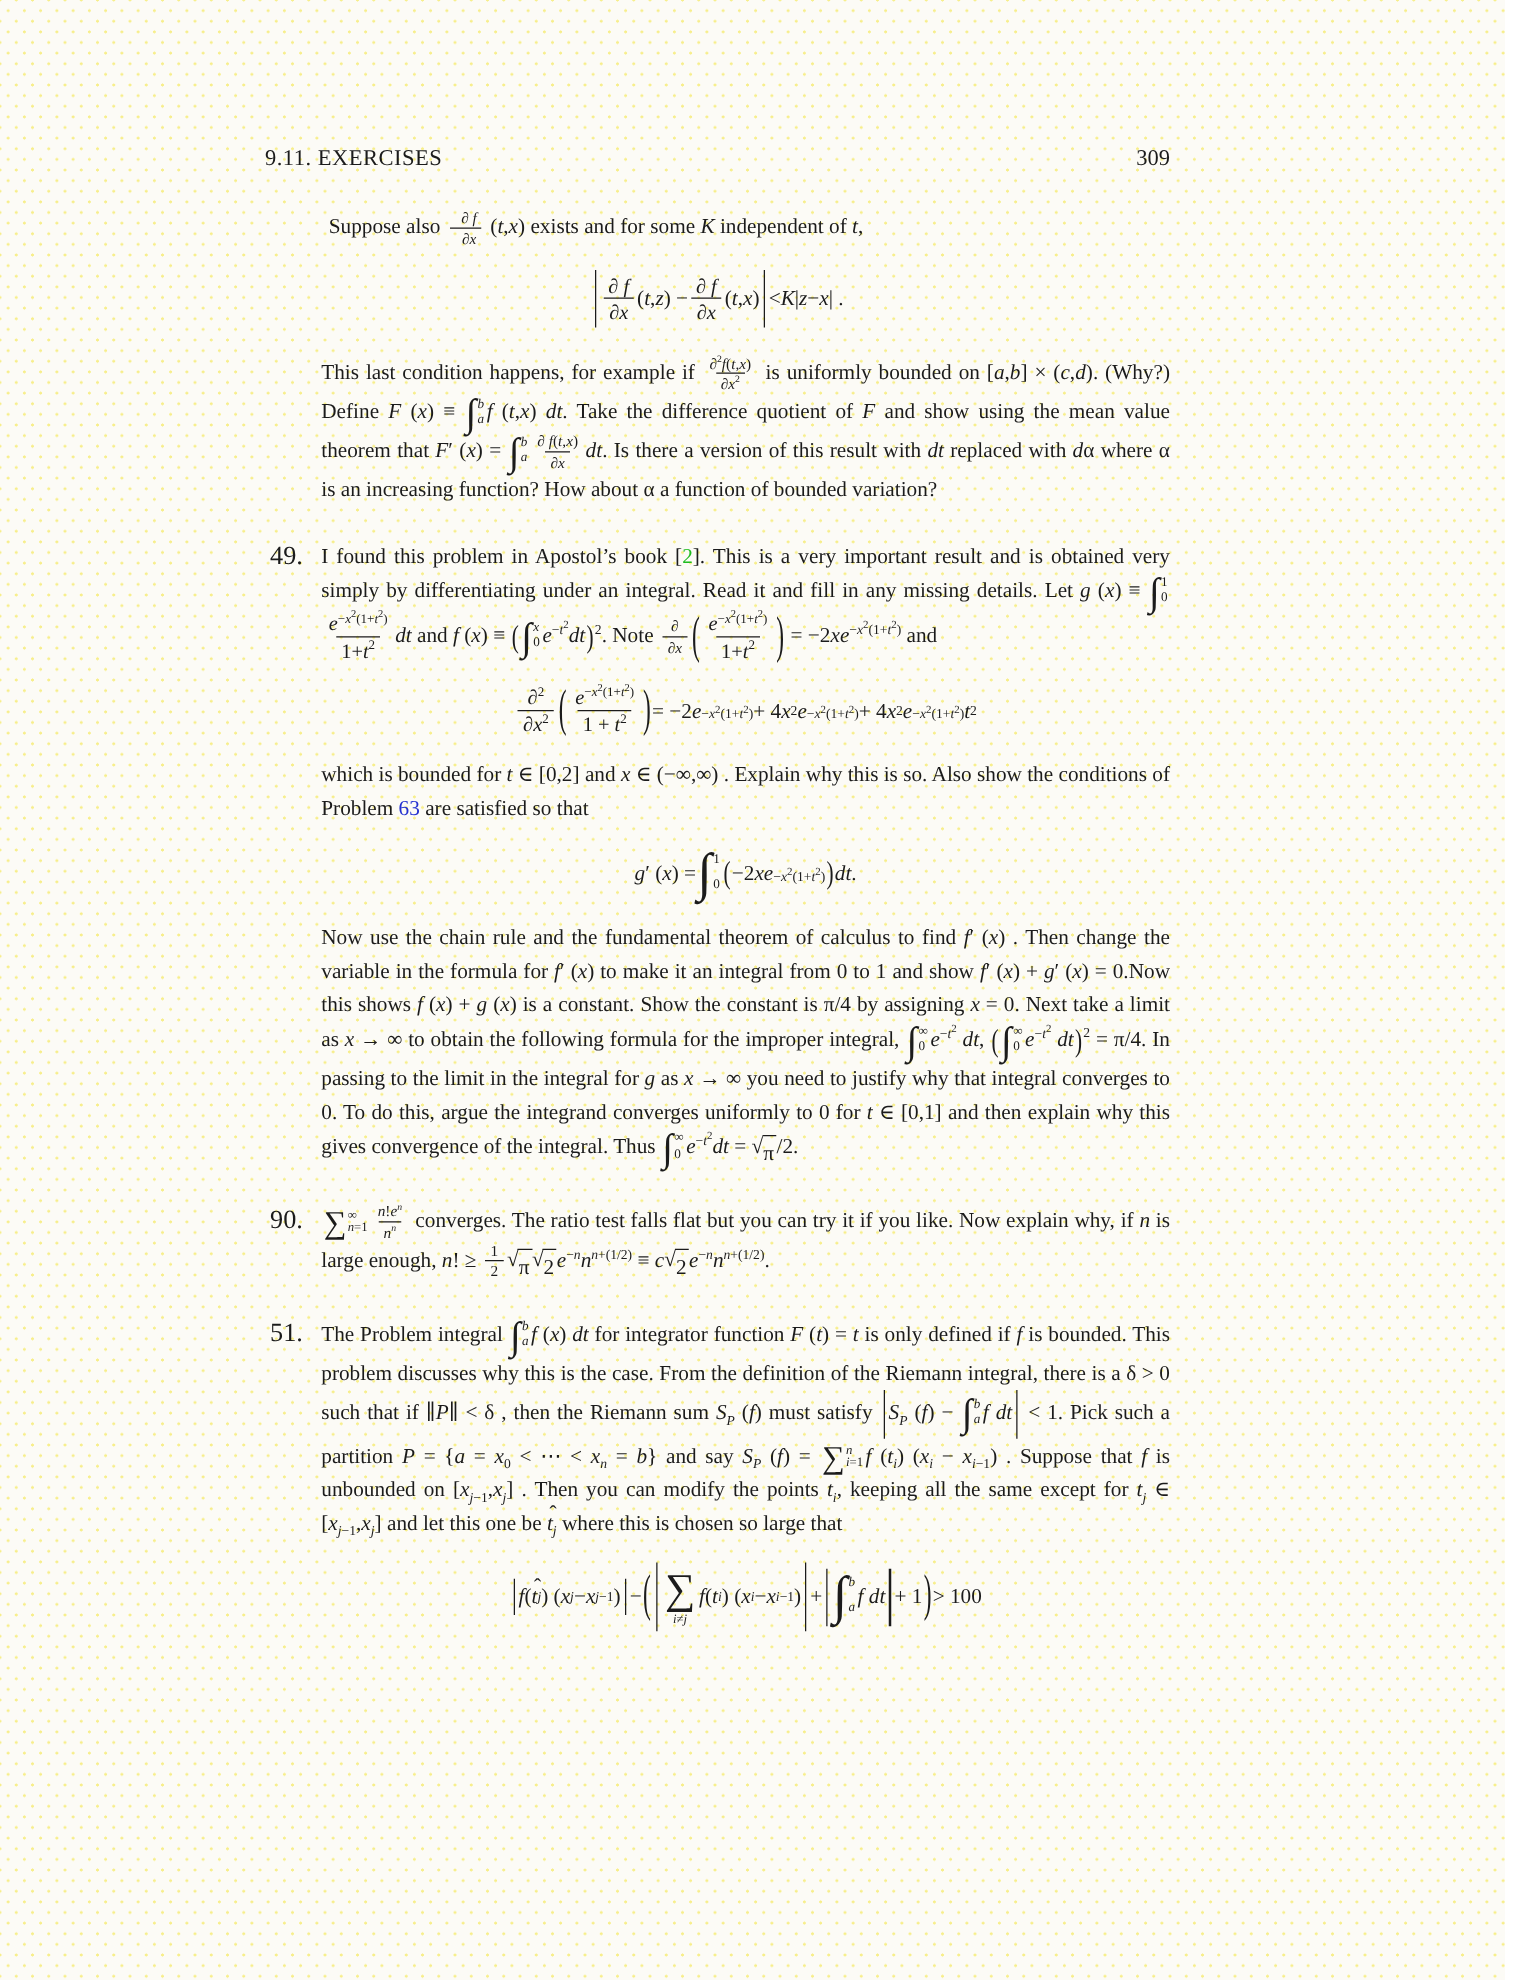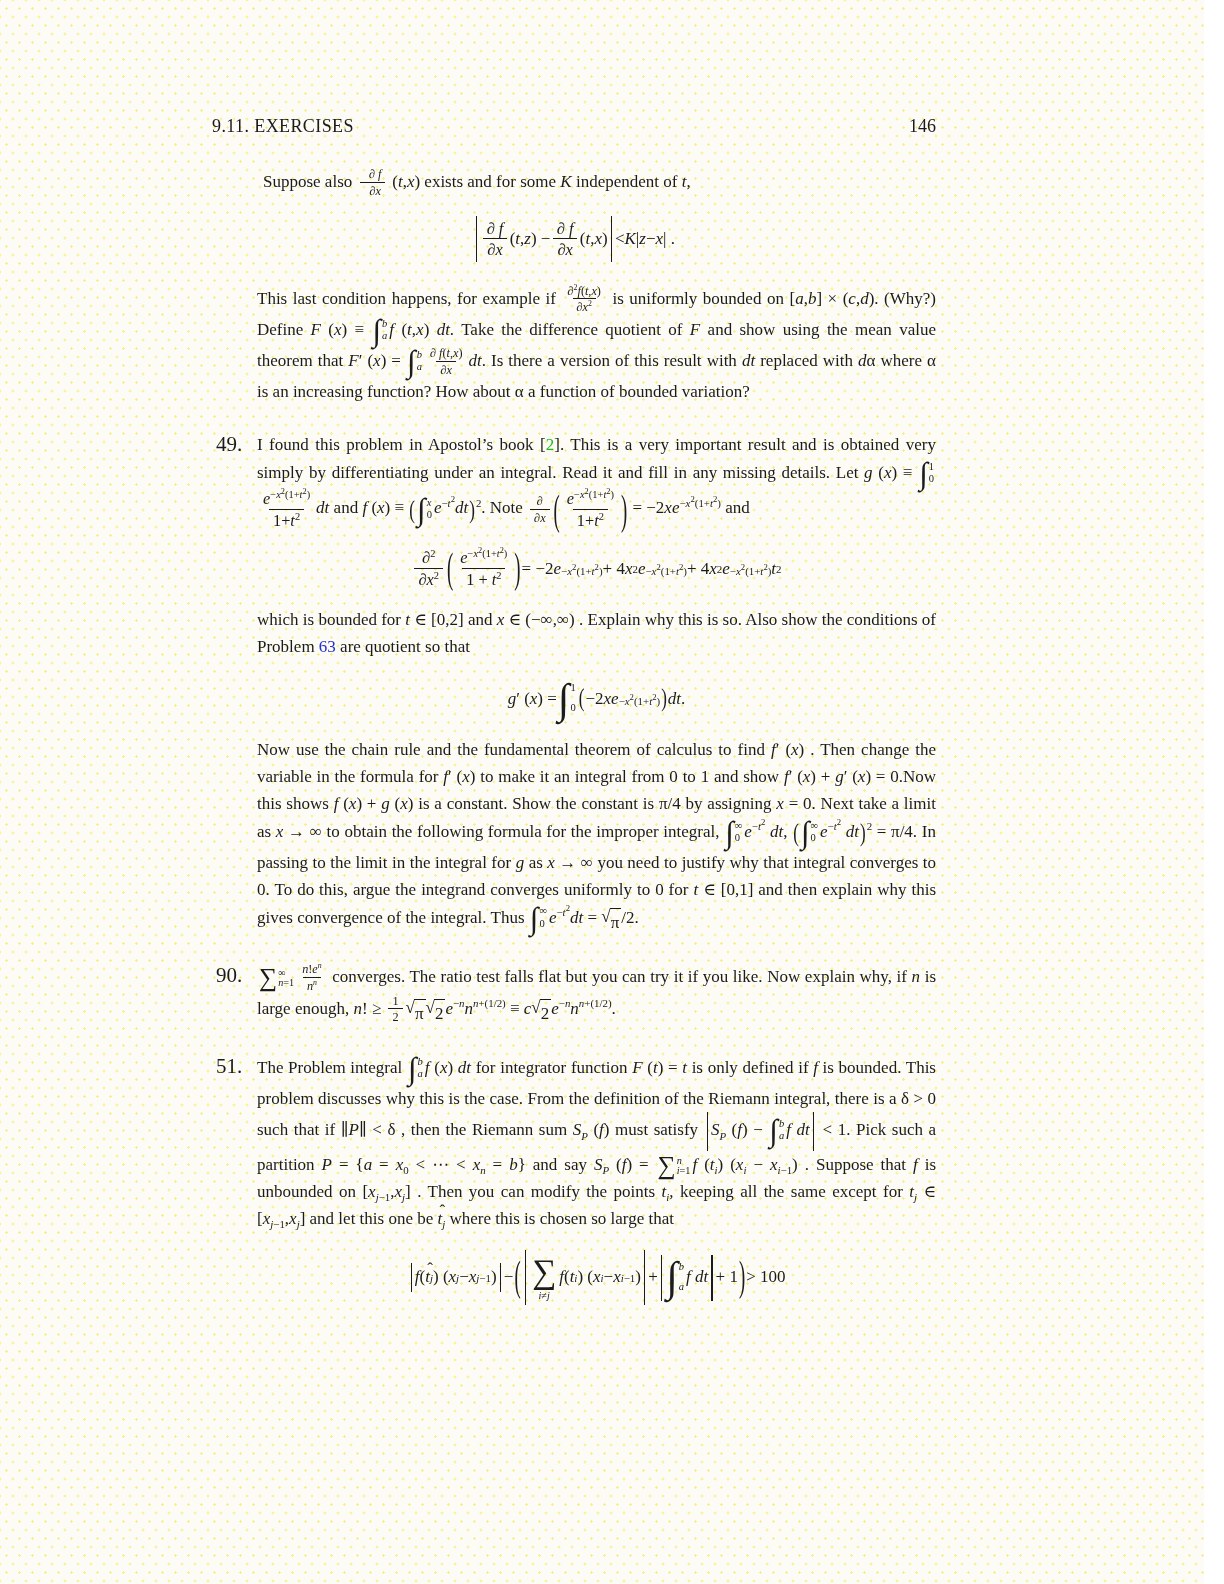--- a/index.html
+++ b/index.html
@@ -64,21 +64,21 @@
   .lg{color:#1fbc1f; cursor:pointer;}
   .lb{color:#2431d0; cursor:pointer;}
 </style>
 </head>
 <body>
 
 <div class="page">
   <div class="col">
     <div class="hdr">
       <span class="sec">9.11.  EXERCISES</span>
-      <span class="pno">146</span>
+      <span class="pno">309</span>
     </div>
     <div>
         <div class="p cont ind"><span class="rm">Suppose also </span><span class="frac">
             <span class="num"><span class="i">∂ f</span></span>
             <span class="dn"><span class="i">∂x</span></span>
           </span><span class="rm"> (</span><span class="i">t</span><span class="rm">,</span><span class="i">x</span><span class="rm">) exists and for some </span><span class="i">K</span><span class="rm"> independent of </span><span class="i">t</span><span class="rm">,</span></div>
         <div class="display"><span class="math">
             <span class="vbar v2"></span>
             <span class="frac fd">
               <span class="num"><span class="i">∂ f</span></span>
@@ -171,21 +171,21 @@
                 <span class="i">e</span>
                 <sup><span class="rm">−</span><span class="i">x</span><sup>2</sup><span class="rm">(1+</span><span class="i">t</span><sup>2</sup><span class="rm">)</span></sup>
                 <span class="rm"> + 4</span>
                 <span class="i">x</span>
                 <sup>2</sup>
                 <span class="i">e</span>
                 <sup><span class="rm">−</span><span class="i">x</span><sup>2</sup><span class="rm">(1+</span><span class="i">t</span><sup>2</sup><span class="rm">)</span></sup>
                 <span class="i">t</span>
                 <sup>2</sup>
               </span></div>
-            <div class="p"><span class="rm">which is bounded for </span><span class="i">t</span><span class="rm"> ∈ [0,2] and </span><span class="i">x</span><span class="rm"> ∈ (−∞,∞) . Explain why this is so.  Also show the conditions of Problem </span><span class="lb">63</span><span class="rm"> are quotient so that</span></div>
+            <div class="p"><span class="rm">which is bounded for </span><span class="i">t</span><span class="rm"> ∈ [0,2] and </span><span class="i">x</span><span class="rm"> ∈ (−∞,∞) . Explain why this is so.  Also show the conditions of Problem </span><span class="lb">63</span><span class="rm"> are satisfied so that</span></div>
             <div class="display"><span class="math">
                 <span class="i">g</span>
                 <span class="rm">′ (</span>
                 <span class="i">x</span>
                 <span class="rm">) = </span>
                 <span class="int d">
                   <span class="isym">∫</span>
                   <span class="lims">
                     <span class="ltop"><span class="rm">1</span></span>
                     <span class="lbot"><span class="rm">0</span></span>

